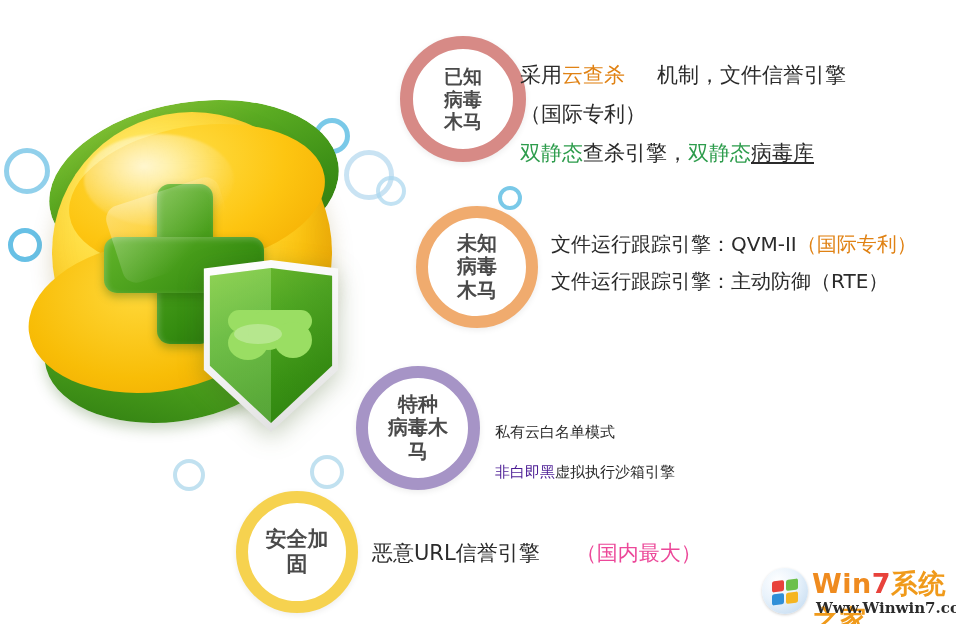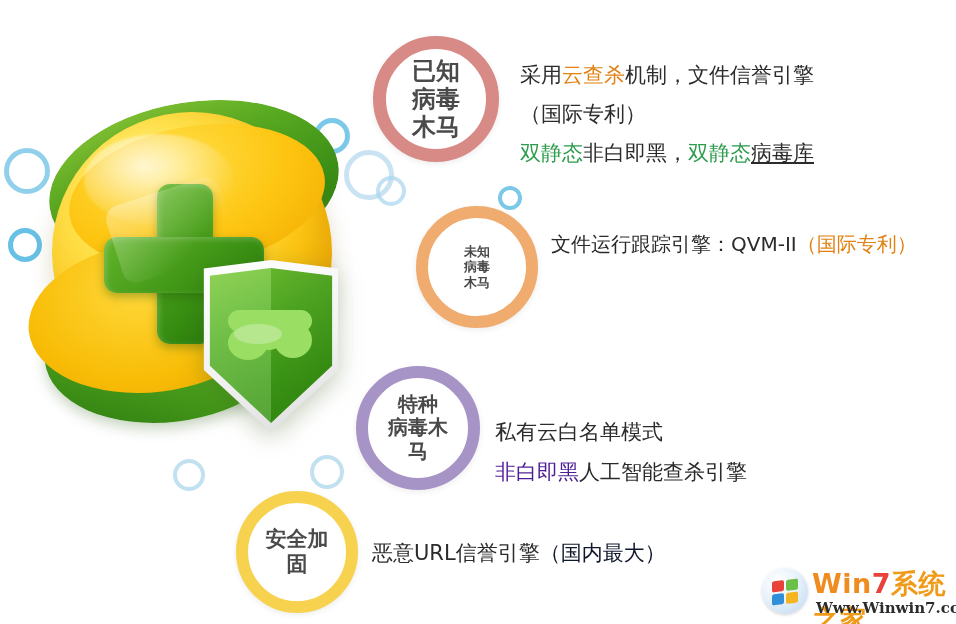--- a/index.html
+++ b/index.html
@@ -96,28 +96,28 @@
     position:absolute;border-radius:50%;box-sizing:border-box;background:#fff;
     display:flex;align-items:center;justify-content:center;text-align:center;
     color:#4a4a4a;font-weight:bold;line-height:1.18;
     box-shadow:0 2px 6px rgba(0,0,0,.08);
   }
   .bubble span{display:block;padding:0 10px;}
   .lines{position:absolute;color:#2b2b2b;}
   .lines div{white-space:nowrap;}
 
   
-  #row1-bubble{left:373px;top:36px;width:126px;height:126px;border:13px solid #d78a86;font-size:24px;}
+  #row1-bubble{left:400px;top:36px;width:126px;height:126px;border:13px solid #d78a86;font-size:19px;}
   #row1-lines{left:520px;top:56px;font-size:21px;line-height:39px;}
   
-  #row2-bubble{left:416px;top:206px;width:122px;height:122px;border:12px solid #f0ab6e;font-size:13px;}
+  #row2-bubble{left:416px;top:206px;width:122px;height:122px;border:12px solid #f0ab6e;font-size:20px;}
   #row2-lines{left:551px;top:226px;font-size:20px;line-height:37px;}
   
   #row3-bubble{left:356px;top:366px;width:124px;height:124px;border:12px solid #a694c6;font-size:20px;}
-  #row3-lines{left:495px;top:412px;font-size:21px;line-height:40px;}
+  #row3-lines{left:495px;top:412px;font-size:15px;line-height:40px;}
   
   #row4-bubble{left:236px;top:491px;width:122px;height:122px;border:12px solid #f6d24f;font-size:21px;}
   #row4-lines{left:372px;top:534px;font-size:21px;line-height:38px;}
 
   
   #watermark{position:absolute;left:762px;top:566px;width:188px;height:52px;}
   .wm-orb{position:absolute;left:0;top:2px;width:46px;height:46px;border-radius:50%;
     background:radial-gradient(circle at 35% 30%,#ffffff 0%,#e8f2fb 45%,#bcd6ee 100%);
     box-shadow:0 1px 3px rgba(0,0,0,.18);}
   .wm-flag{position:absolute;left:10px;top:12px;width:26px;height:24px;
@@ -178,56 +178,57 @@
   </div>
 
   <div class="bubble" id="row1-bubble" style="border-color: rgb(215, 138, 134);">
     <span>
       <em style="font-style:normal;display:block">已知</em>
       <em style="font-style:normal;display:block">病毒</em>
       <em style="font-style:normal;display:block">木马</em>
     </span>
   </div>
   <div class="lines" id="row1-lines">
-      <div><span style="color: rgb(43, 43, 43);">采用</span><span style="color: rgb(224, 130, 20);">云查杀</span><span style="color: rgb(43, 43, 43);">机制，文件信誉引擎</span></div>
+      <div><span style="color: rgb(43, 43, 43);">采用</span><span style="color: rgb(224, 130, 20);">云查杀</span><span style="color: rgb(43, 43, 43); margin-left: 32px;">机制，文件信誉引擎</span></div>
       <div><span style="color: rgb(43, 43, 43);">（国际专利）</span></div>
-      <div><span style="color: rgb(45, 156, 76);">双静态</span><span style="color: rgb(43, 43, 43);">非白即黑，</span><span style="color: rgb(45, 156, 76);">双静态</span><span style="color: rgb(43, 43, 43); text-decoration: underline;">病毒库</span></div>
+      <div><span style="color: rgb(45, 156, 76);">双静态</span><span style="color: rgb(43, 43, 43);">查杀引擎，</span><span style="color: rgb(45, 156, 76);">双静态</span><span style="color: rgb(43, 43, 43); text-decoration: underline;">病毒库</span></div>
     </div>
 
   <div class="bubble" id="row2-bubble" style="border-color: rgb(240, 171, 110);">
     <span>
       <em style="font-style:normal;display:block">未知</em>
       <em style="font-style:normal;display:block">病毒</em>
       <em style="font-style:normal;display:block">木马</em>
     </span>
   </div>
   <div class="lines" id="row2-lines">
       <div><span style="color: rgb(43, 43, 43);">文件运行跟踪引擎：QVM-II</span><span style="color: rgb(224, 130, 20);">（国际专利）</span></div>
+      <div><span style="color: rgb(43, 43, 43);">文件运行跟踪引擎：主动防御（RTE）</span></div>
     </div>
 
   <div class="bubble" id="row3-bubble" style="border-color: rgb(166, 148, 198);">
     <span>
       <em style="font-style:normal;display:block">特种</em>
       <em style="font-style:normal;display:block">病毒木</em>
       <em style="font-style:normal;display:block">马</em>
     </span>
   </div>
   <div class="lines" id="row3-lines">
       <div><span style="color: rgb(43, 43, 43);">私有云白名单模式</span></div>
-      <div><span style="color: #4c1d95;">非白即黑</span><span style="color: rgb(43, 43, 43);">人工智能查杀引擎</span></div>
+      <div><span style="color: #4c1d95;">非白即黑</span><span style="color: rgb(43, 43, 43);">虚拟执行沙箱引擎</span></div>
     </div>
 
   <div class="bubble" id="row4-bubble" style="border-color: rgb(246, 210, 79);">
     <span>
       <em style="font-style:normal;display:block">安全加</em>
       <em style="font-style:normal;display:block">固</em>
     </span>
   </div>
   <div class="lines" id="row4-lines">
-      <div><span style="color: rgb(43, 43, 43);">恶意URL信誉引擎</span><span style="color: #0f172a;">（国内最大）</span></div>
+      <div><span style="color: rgb(43, 43, 43);">恶意URL信誉引擎</span><span style="color: #ec4899; margin-left: 36px;">（国内最大）</span></div>
     </div>
 
   <div id="watermark">
     <div class="wm-orb">
       <div class="wm-flag">
         <i></i>
         <i></i>
         <i></i>
         <i></i>
       </div>

